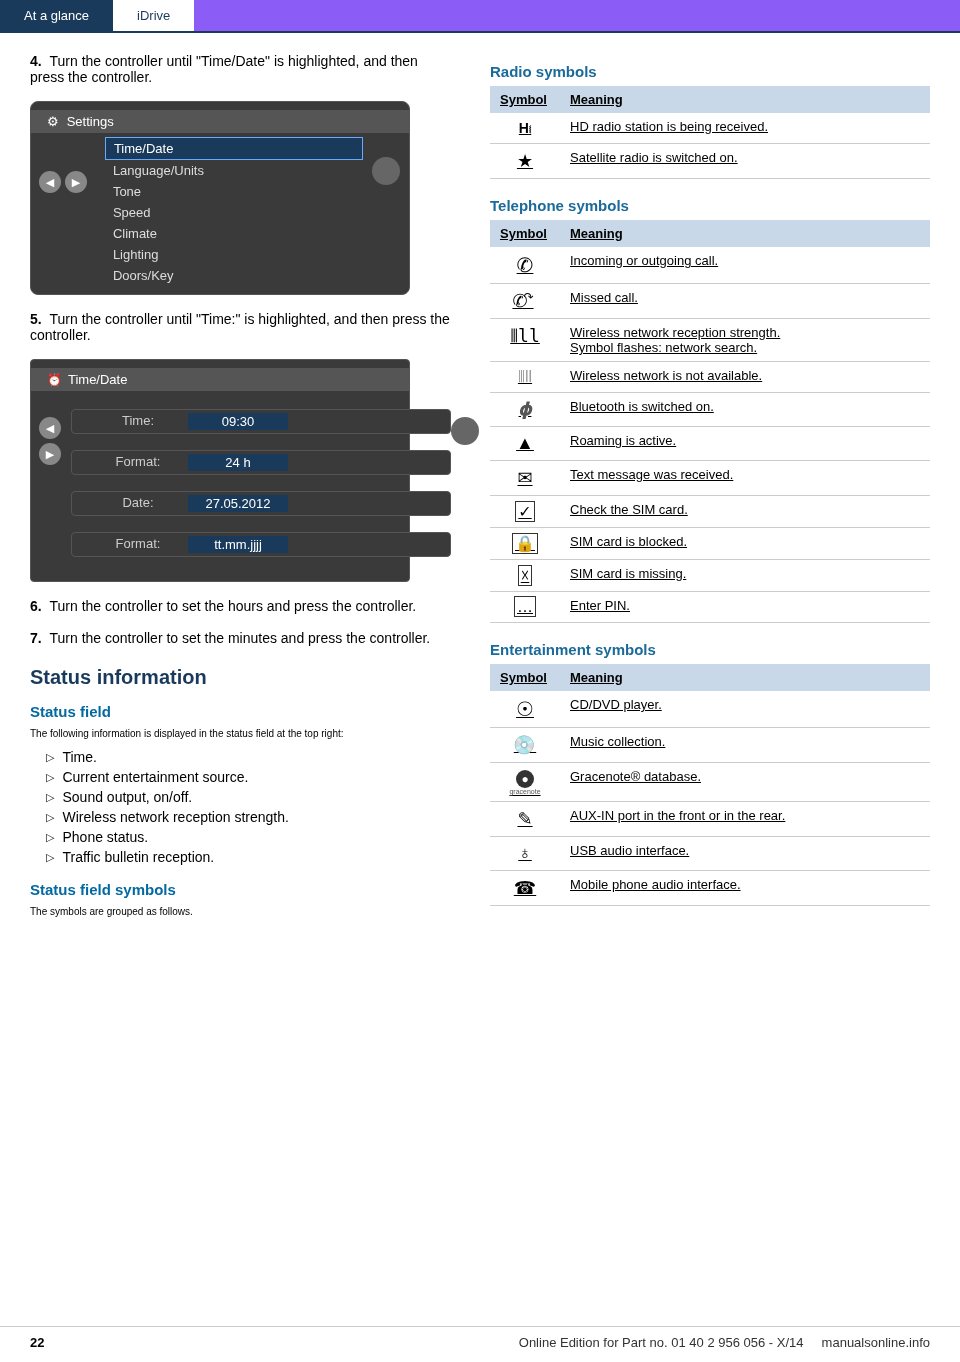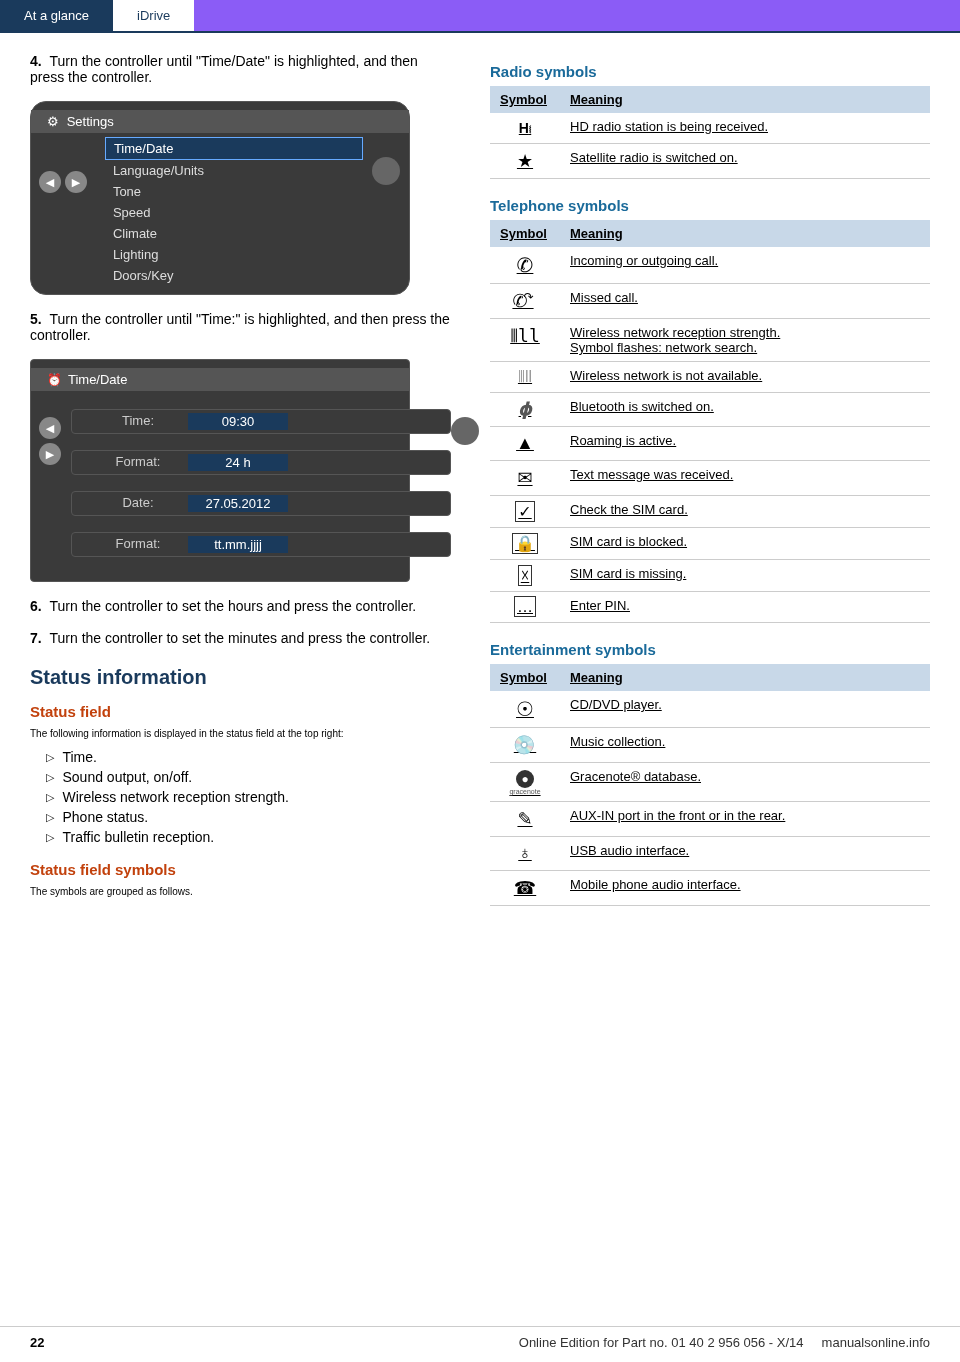--- a/index.html
+++ b/index.html
@@ -64,21 +64,21 @@
     }
     .step-text {
       display: inline;
       font-size: 14px;
     }
 
     
     .screen-mockup {
       background: #3a3a3a;
       border: 1px solid #555;
-      border-radius: 16px;
+      border-radius: 8px;
       margin: 12px 0 16px 0;
       padding: 8px 0;
       width: 380px;
     }
     .screen-mockup .menu-header {
       background: #555;
       color: #fff;
       padding: 4px 16px;
       font-size: 13px;
       display: flex;
@@ -136,21 +136,21 @@
     }
 
     
     .section-heading {
       color: #1a3a5c;
       font-size: 20px;
       font-weight: bold;
       margin: 20px 0 10px 0;
     }
     .subsection-heading {
-      color: #c2410c;
+      color: #0369a1;
       font-size: 15px;
       font-weight: bold;
       margin: 14px 0 6px 0;
     }
     .body-text {
       font-size: 10px;
       margin-bottom: 6px;
       line-height: 1.5;
     }
     .bullet-list {
@@ -339,20 +339,23 @@
 
     <h2 class="section-heading">Status information</h2>
 
     <h3 class="subsection-heading">Status field</h3>
     <p class="body-text">The following information is displayed in the status field at the top right:</p>
     <ul class="bullet-list">
       <li>
           <span>Time.</span>
         </li>
       <li>
+          <span>Current entertainment source.</span>
+        </li>
+      <li>
           <span>Sound output, on/off.</span>
         </li>
       <li>
           <span>Wireless network reception strength.</span>
         </li>
       <li>
           <span>Phone status.</span>
         </li>
       <li>
           <span>Traffic bulletin reception.</span>

